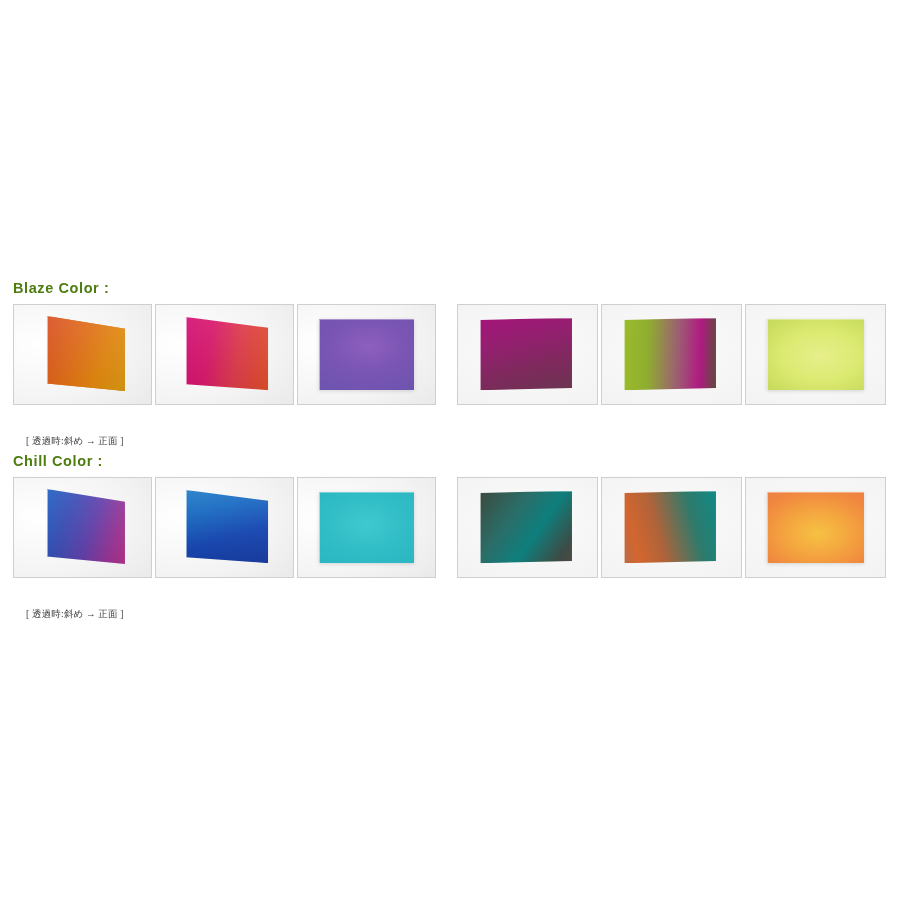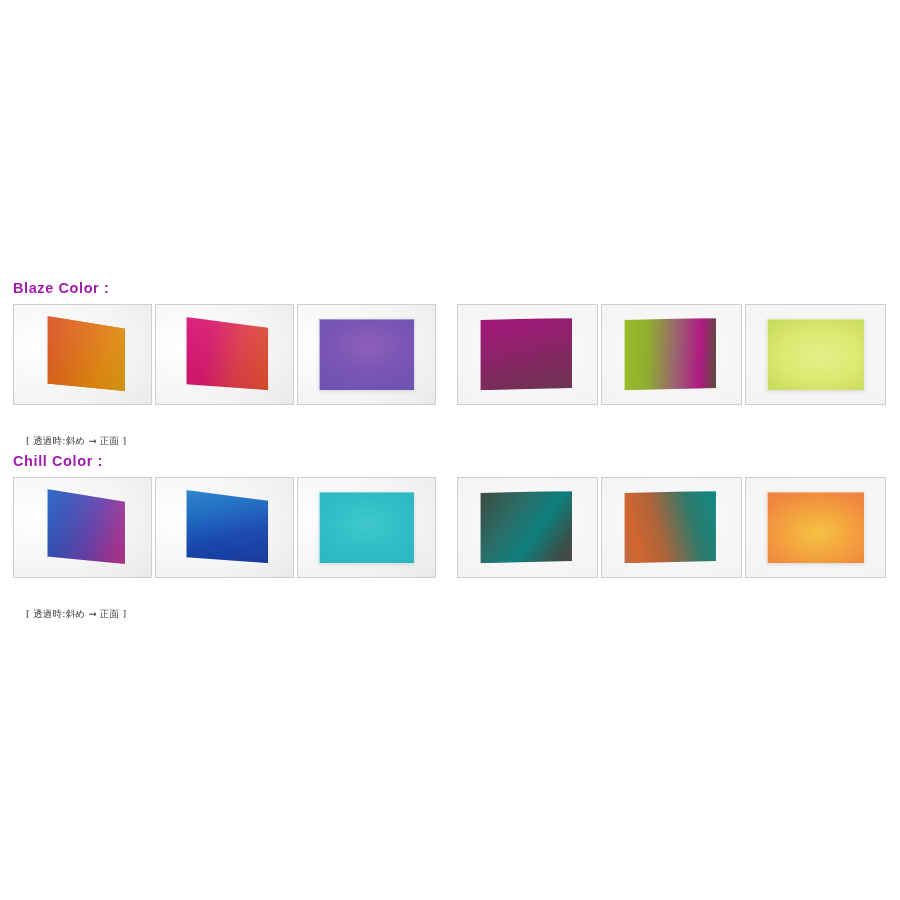--- a/index.html
+++ b/index.html
@@ -31,21 +31,21 @@
   .section-blaze { top: 280px; }
   .section-chill { top: 453px; }
 
   .section-title {
     position: absolute;
     left: 13px;
     top: 0;
     font-size: 14.5px;
     font-weight: bold;
     letter-spacing: 0.6px;
-    color: #a21caf;
+    color: #4d7c0f;
     white-space: nowrap;
     text-align: right;
   }
 
   .group {
     position: absolute;
     top: 24px;
   }
   .group-left  { left: 13px; }
   .group-right { left: 457px; }
@@ -199,21 +199,21 @@
   }
 
   .caption {
     position: absolute;
     font-size: 9.5px;
     color: #3a3a3a;
     letter-spacing: 0.2px;
     white-space: nowrap;
     font-family: "DejaVu Sans", "Liberation Sans", sans-serif;
   }
-  .caption-left  { left: 13px;  top: 131px; }
+  .caption-left  { left: 13px;  top: 131px; font-family: Liberation Serif, serif; }
 </style>
 </head>
 <body>
 
 <div id="page-root">
 
   <div class="section section-blaze">
 
     <div class="section-title">Blaze Color :</div>
 

